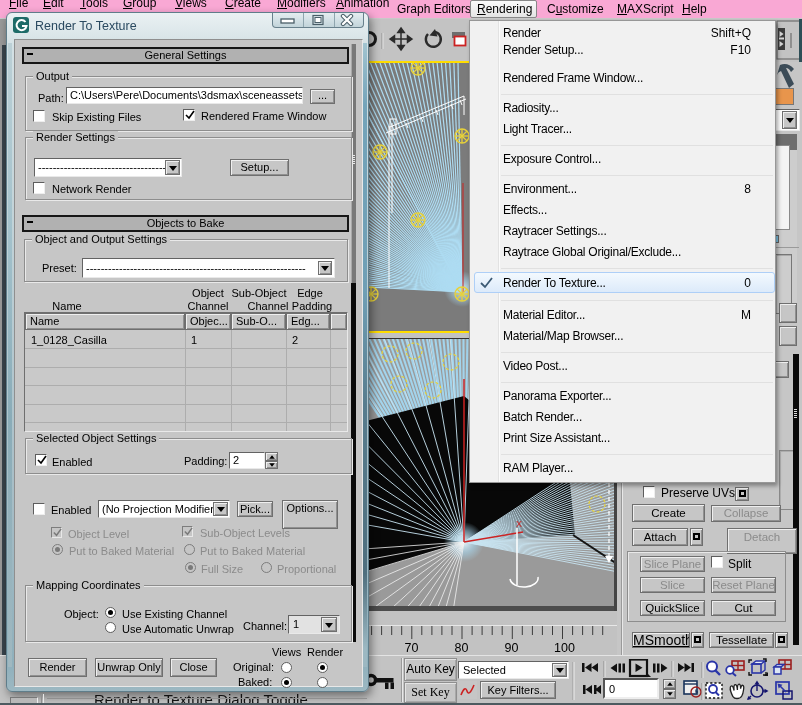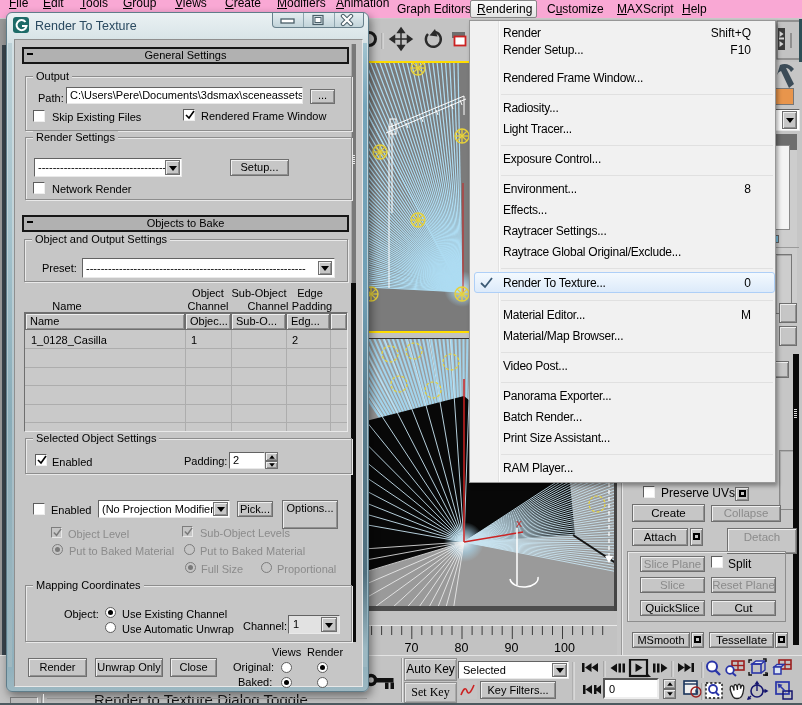--- a/index.html
+++ b/index.html
@@ -460,21 +460,21 @@
     </div>
  <div class="abs btn gray" style="left:94px;top:466px;width:70px;height:26px;font-size:11.5px;line-height:16px;margin-left:16px;">Detach</div>
  <div class="abs" style="left:10px;top:489px;width:159px;height:71px;border:1px solid #8d8d8d;box-shadow:inset 1px 1px 0 #e9e9e9;"></div>
  <div class="abs btn gray" style="left:23px;top:494px;width:65px;height:16px;font-size:11.5px;line-height:14px;">Slice Plane</div>
  <div class="abs cb" style="left:94px;top:494px;"></div>
  <div class="abs t12" style="left:111px;top:496px;">Split</div>
  <div class="abs btn gray" style="left:23px;top:515px;width:65px;height:16px;font-size:11.5px;line-height:14px;">Slice</div>
  <div class="abs btn gray" style="left:94px;top:515px;width:65px;height:16px;font-size:11.5px;line-height:14px;">Reset Plane</div>
  <div class="abs btn" style="left:23px;top:538px;width:65px;height:16px;font-size:11.5px;line-height:14px;">QuickSlice</div>
  <div class="abs btn" style="left:94px;top:538px;width:65px;height:16px;font-size:11.5px;line-height:14px;">Cut</div>
- <div class="abs btn" style="left:15px;top:570px;width:58px;height:16px;font-size:11px;line-height:14px;">MSmooth</div>
+ <div class="abs btn" style="left:15px;top:570px;width:58px;height:16px;font-size:14px;line-height:14px;text-decoration:underline;">MSmooth</div>
  <div class="abs btn" style="left:74px;top:570px;width:13px;height:16px;">
       <div style="margin:3px auto 0;width:7px;height:7px;border:2px solid #000;"></div>
     </div>
  <div class="abs btn" style="left:92px;top:570px;width:65px;height:16px;font-size:11.5px;line-height:14px;">Tessellate</div>
  <div class="abs btn" style="left:158px;top:570px;width:13px;height:16px;">
       <div style="margin:3px auto 0;width:7px;height:7px;border:2px solid #000;"></div>
     </div>
 </div>
 
 <div class="abs" id="bottombar" style="left:0;top:655px;width:802px;height:50px;background:#c3c3c3;border-top:1px solid #e4e4e4;">

